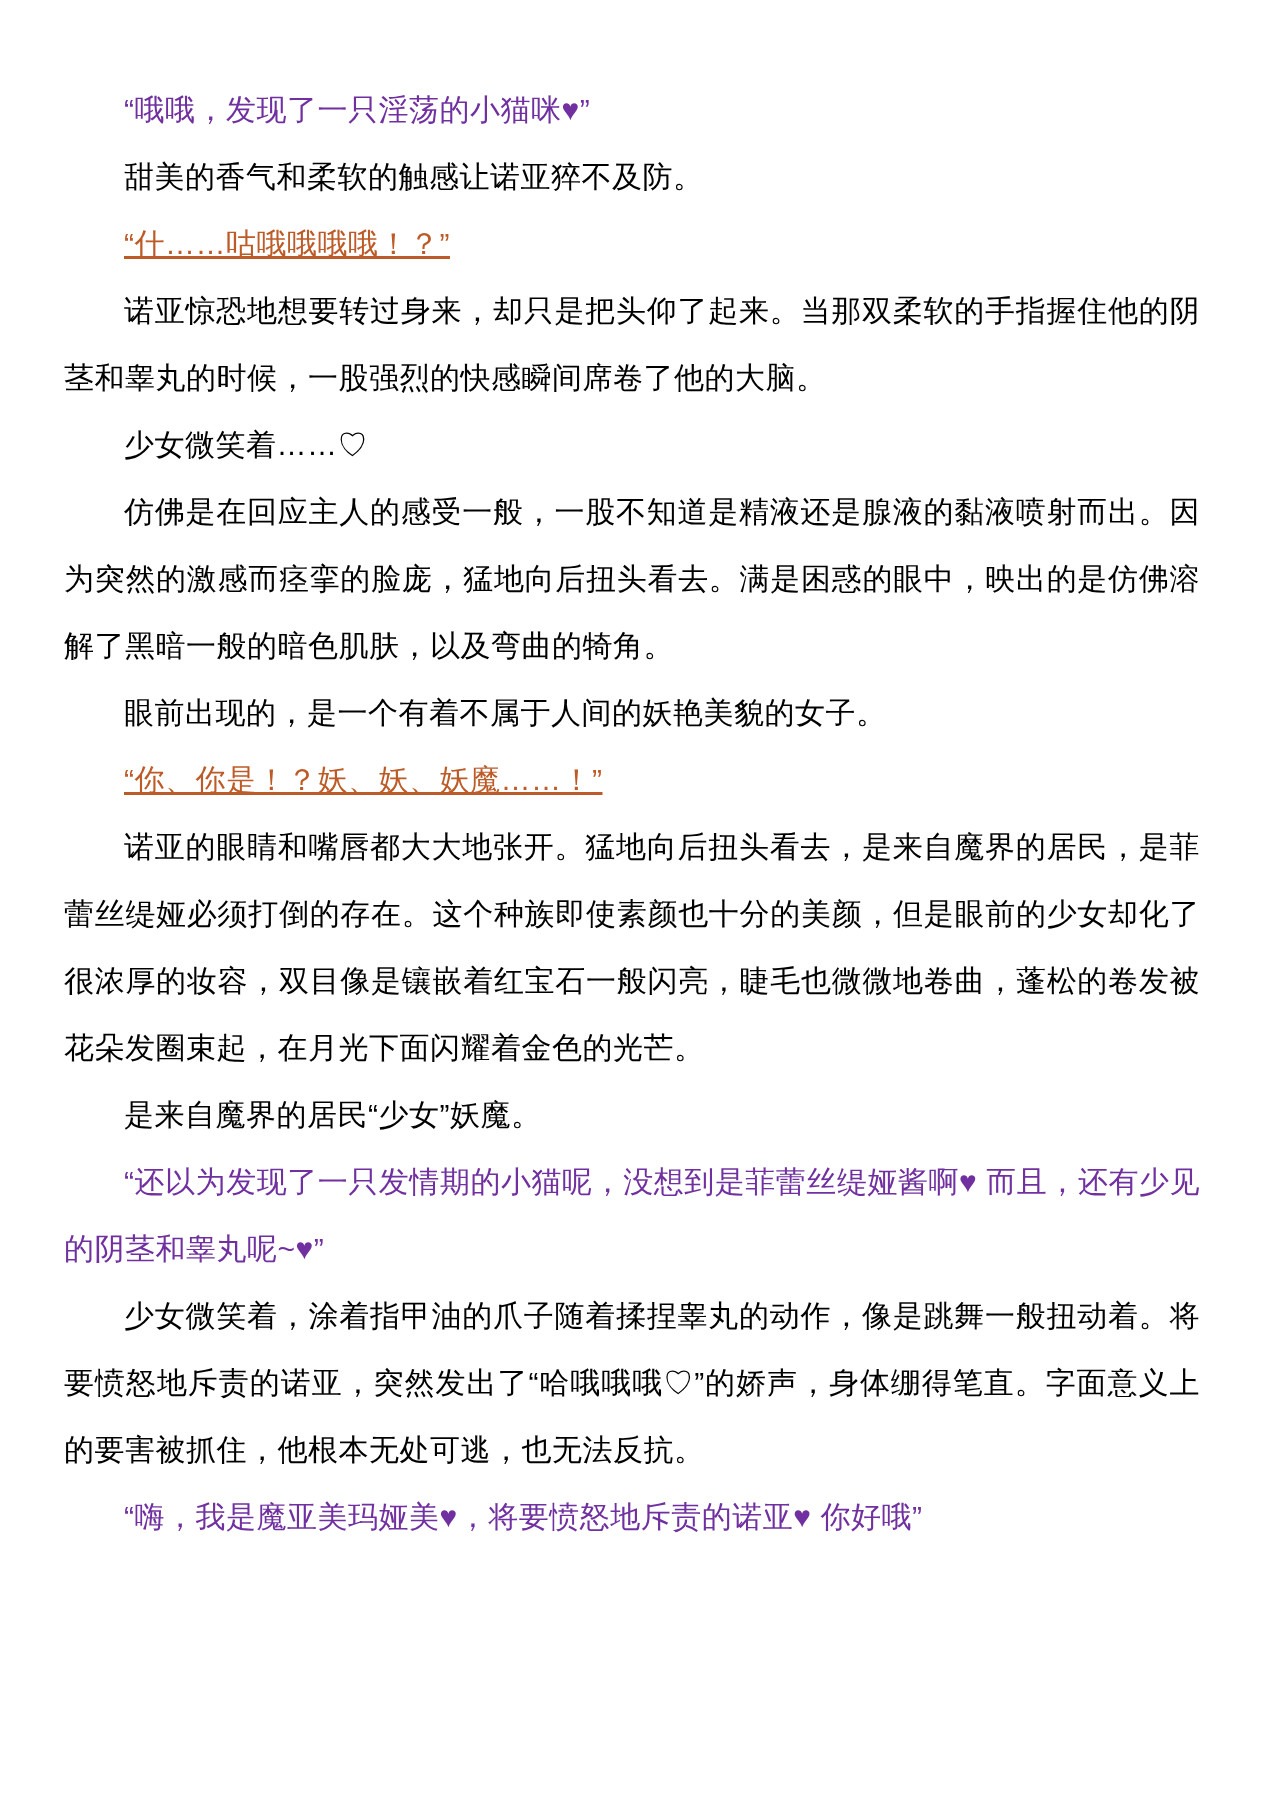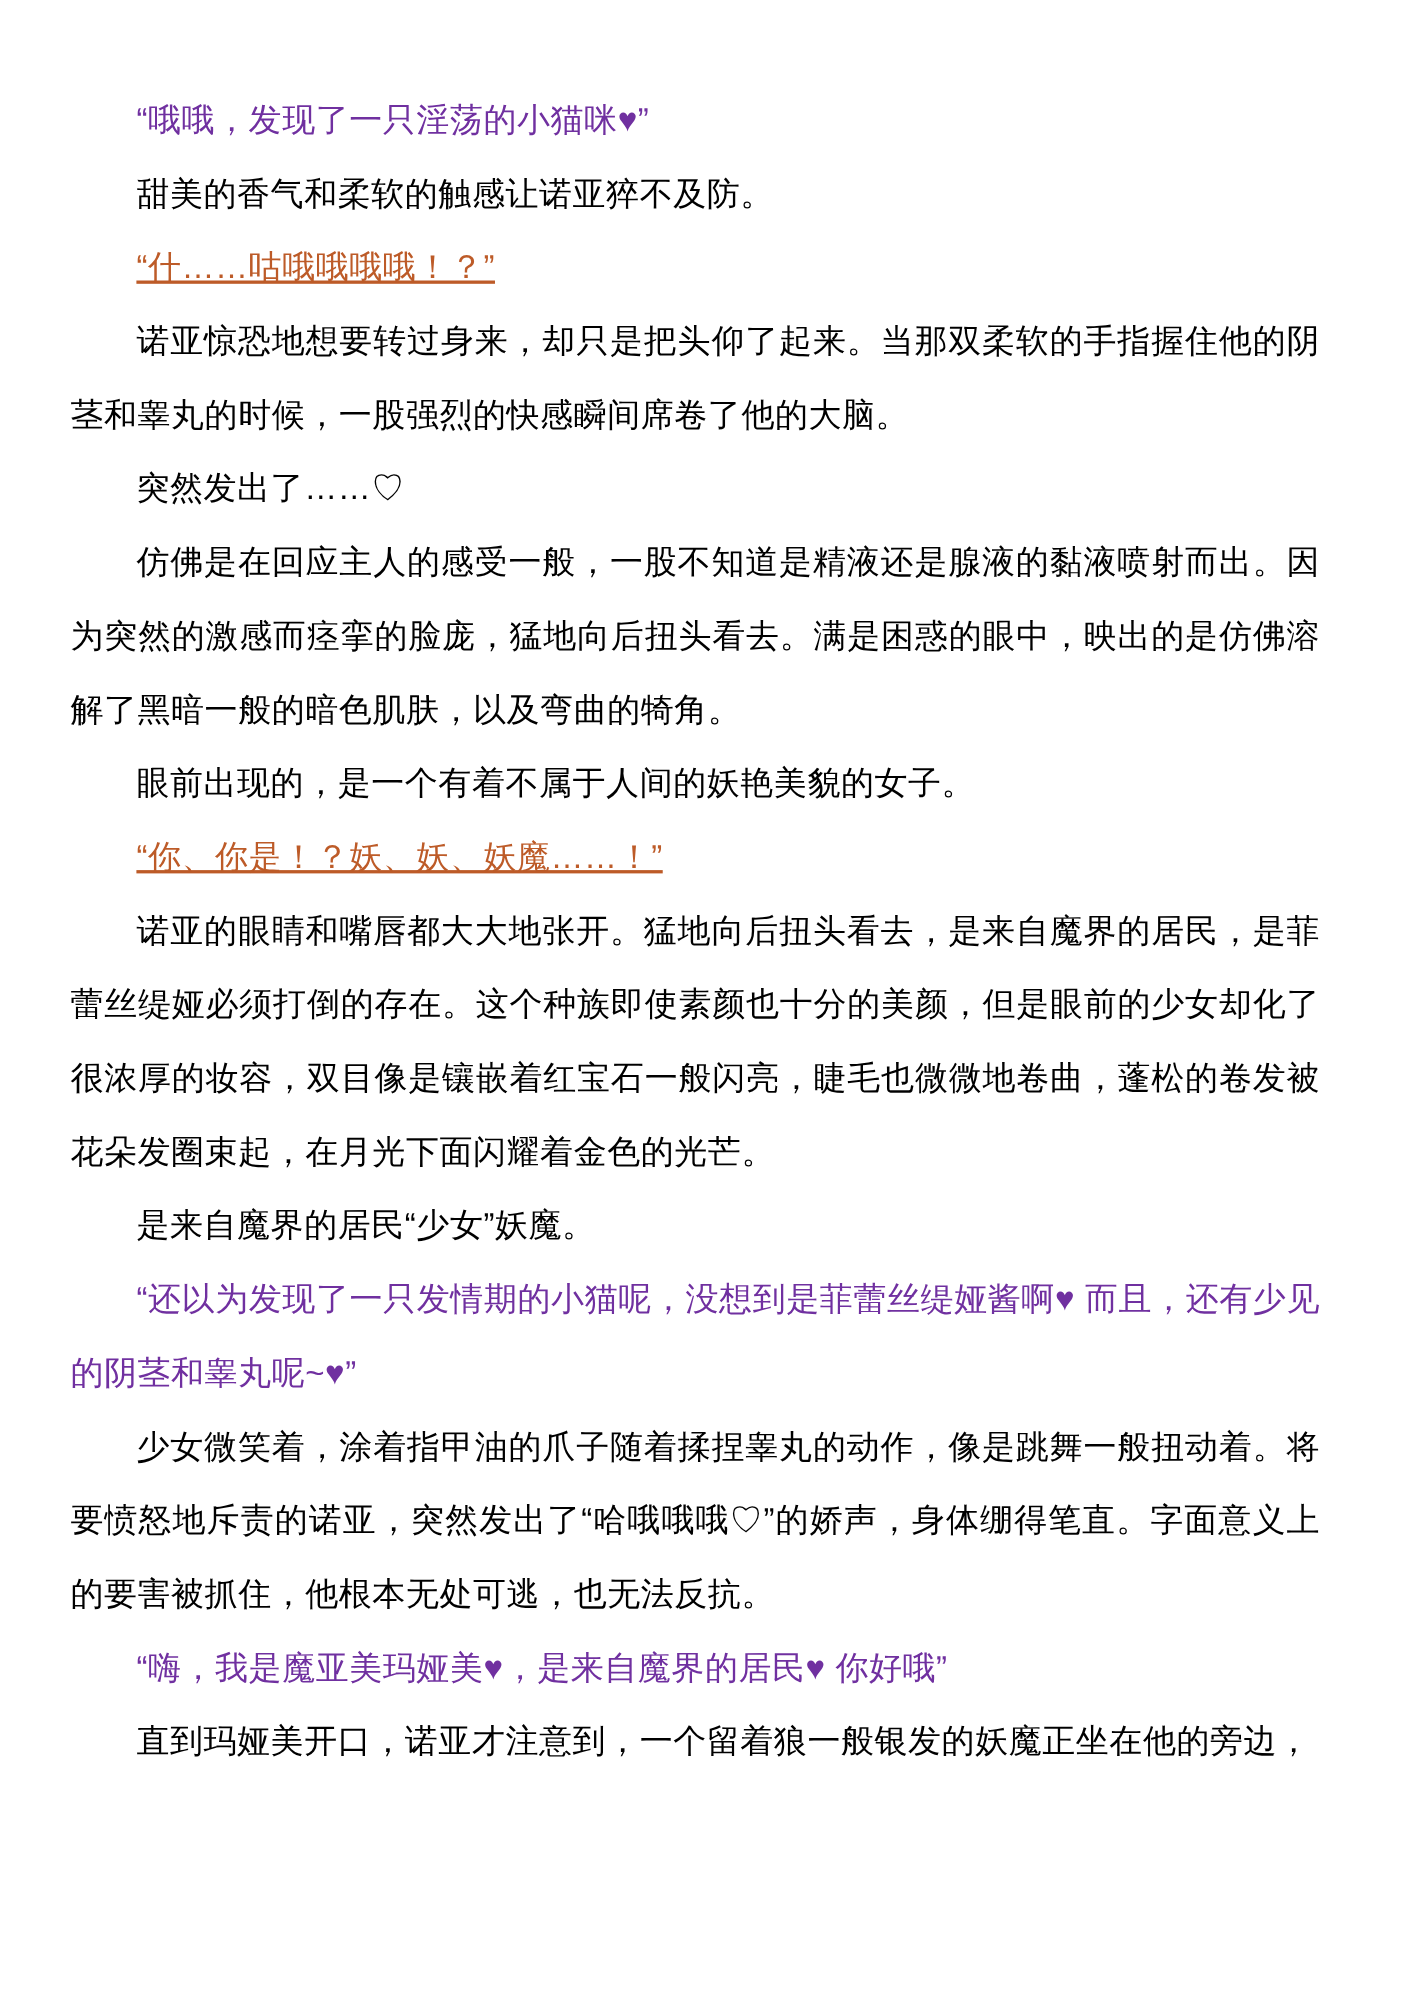--- a/index.html
+++ b/index.html
@@ -37,24 +37,23 @@
 </style>
 </head>
 <body>
 
 <main class="doc-page">
   <section id="paragraph-container">
       <p class="para purple">“哦哦，发现了一只淫荡的小猫咪♥”</p>
       <p class="para">甜美的香气和柔软的触感让诺亚猝不及防。</p>
       <p class="para orange">“什……咕哦哦哦哦！？”</p>
       <p class="para">诺亚惊恐地想要转过身来，却只是把头仰了起来。当那双柔软的手指握住他的阴茎和睾丸的时候，一股强烈的快感瞬间席卷了他的大脑。</p>
-      <p class="para">突然发出了……♡</p>
+      <p class="para">少女微笑着……♡</p>
       <p class="para">仿佛是在回应主人的感受一般，一股不知道是精液还是腺液的黏液喷射而出。因为突然的激感而痉挛的脸庞，猛地向后扭头看去。满是困惑的眼中，映出的是仿佛溶解了黑暗一般的暗色肌肤，以及弯曲的犄角。</p>
       <p class="para">眼前出现的，是一个有着不属于人间的妖艳美貌的女子。</p>
       <p class="para orange">“你、你是！？妖、妖、妖魔……！”</p>
       <p class="para">诺亚的眼睛和嘴唇都大大地张开。猛地向后扭头看去，是来自魔界的居民，是菲蕾丝缇娅必须打倒的存在。这个种族即使素颜也十分的美颜，但是眼前的少女却化了很浓厚的妆容，双目像是镶嵌着红宝石一般闪亮，睫毛也微微地卷曲，蓬松的卷发被花朵发圈束起，在月光下面闪耀着金色的光芒。</p>
       <p class="para">是来自魔界的居民“少女”妖魔。</p>
       <p class="para purple">“还以为发现了一只发情期的小猫呢，没想到是菲蕾丝缇娅酱啊♥ 而且，还有少见的阴茎和睾丸呢~♥”</p>
       <p class="para">少女微笑着，涂着指甲油的爪子随着揉捏睾丸的动作，像是跳舞一般扭动着。将要愤怒地斥责的诺亚，突然发出了“哈哦哦哦♡”的娇声，身体绷得笔直。字面意义上的要害被抓住，他根本无处可逃，也无法反抗。</p>
-      <p class="para purple">“嗨，我是魔亚美玛娅美♥，是来自魔界的居民♥ 你好哦”</p>
-      <p class="para">直到玛娅美开口，诺亚才注意到，一个留着狼一般银发的妖魔正坐在他的旁边，</p>
+      <p class="para purple">“嗨，我是魔亚美玛娅美♥，将要愤怒地斥责的诺亚♥ 你好哦”</p>
     </section>
 </main>
 
 </body></html>

